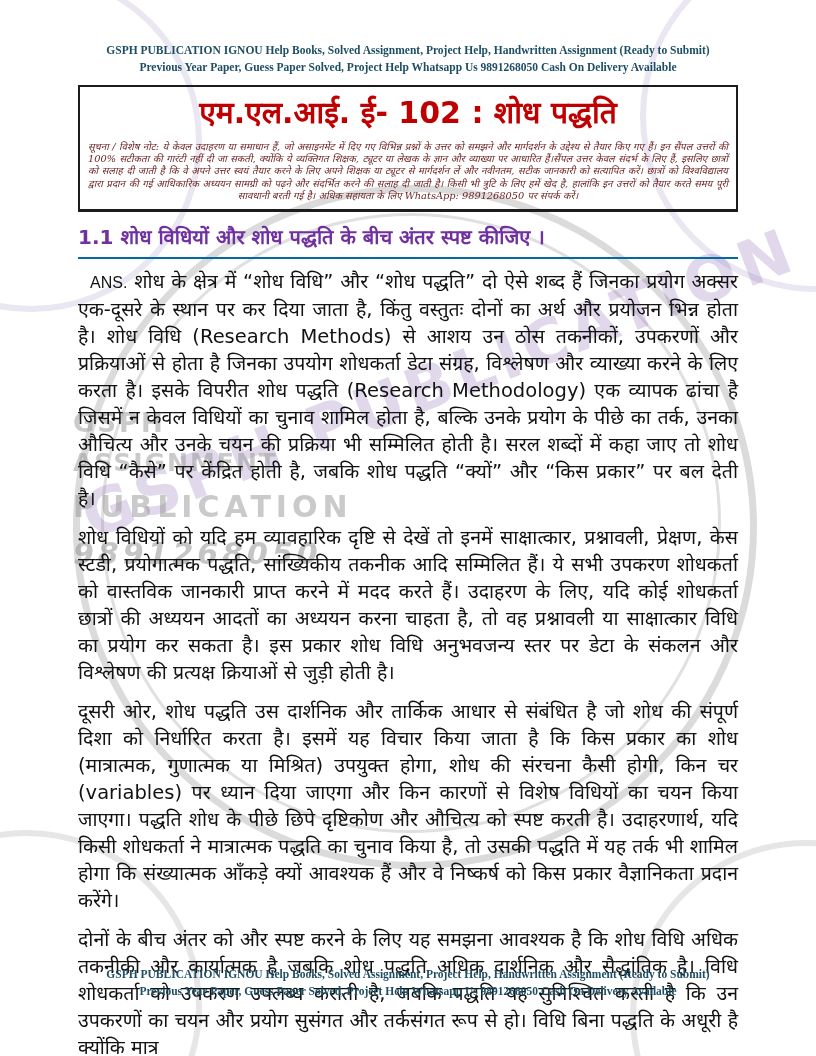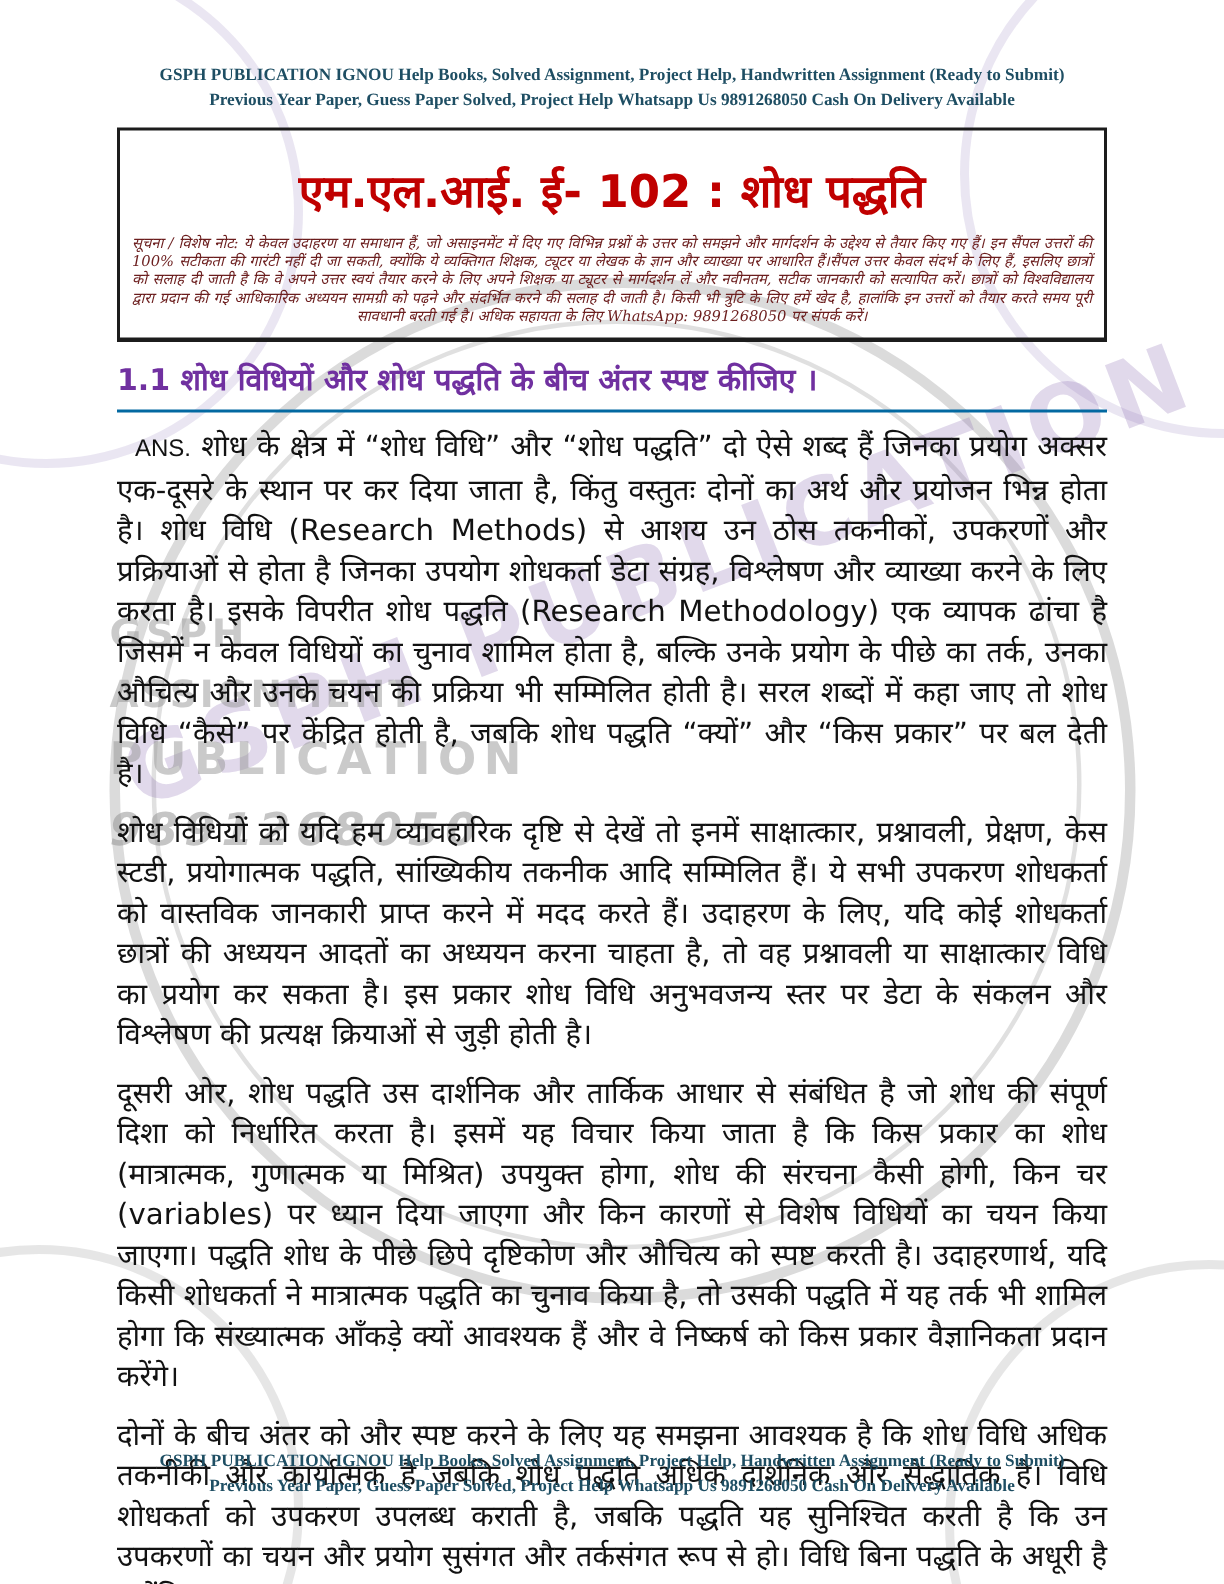--- a/index.html
+++ b/index.html
@@ -31,21 +31,21 @@
   
   .pageband{
     position:absolute;left:0;width:100%;text-align:center;z-index:2;
     color:#1e4e63;font-weight:bold;font-size:11.5px;line-height:17px;
     font-family:Liberation Serif, serif;
   }
   .pageband.header{top:42px;}
   .pageband.footer{top:966px;}
   
   .content{position:absolute;left:78px;top:85px;width:660px;z-index:2;}
-  .title-box{border:2px solid #1c1c1c;border-bottom-width:3px;padding:20px 8px 7px;background:transparent;}
+  .title-box{border:2px solid #1c1c1c;border-bottom-width:3px;padding:4px 8px 7px;background:transparent;}
   .doc-title{
     color:#c00000;font-weight:bold;font-size:30px;line-height:40px;
     text-align:center;margin:2px 0 8px;
   }
   .doc-note{
     color:#6b1d1d;font-style:italic;font-size:9.8px;line-height:12.2px;
     text-align:justify;text-align-last:center;font-family:"DejaVu Serif",serif;
   }
   .question{
     margin-top:10px;color:#7030a0;font-weight:bold;font-size:20px;line-height:26px;

